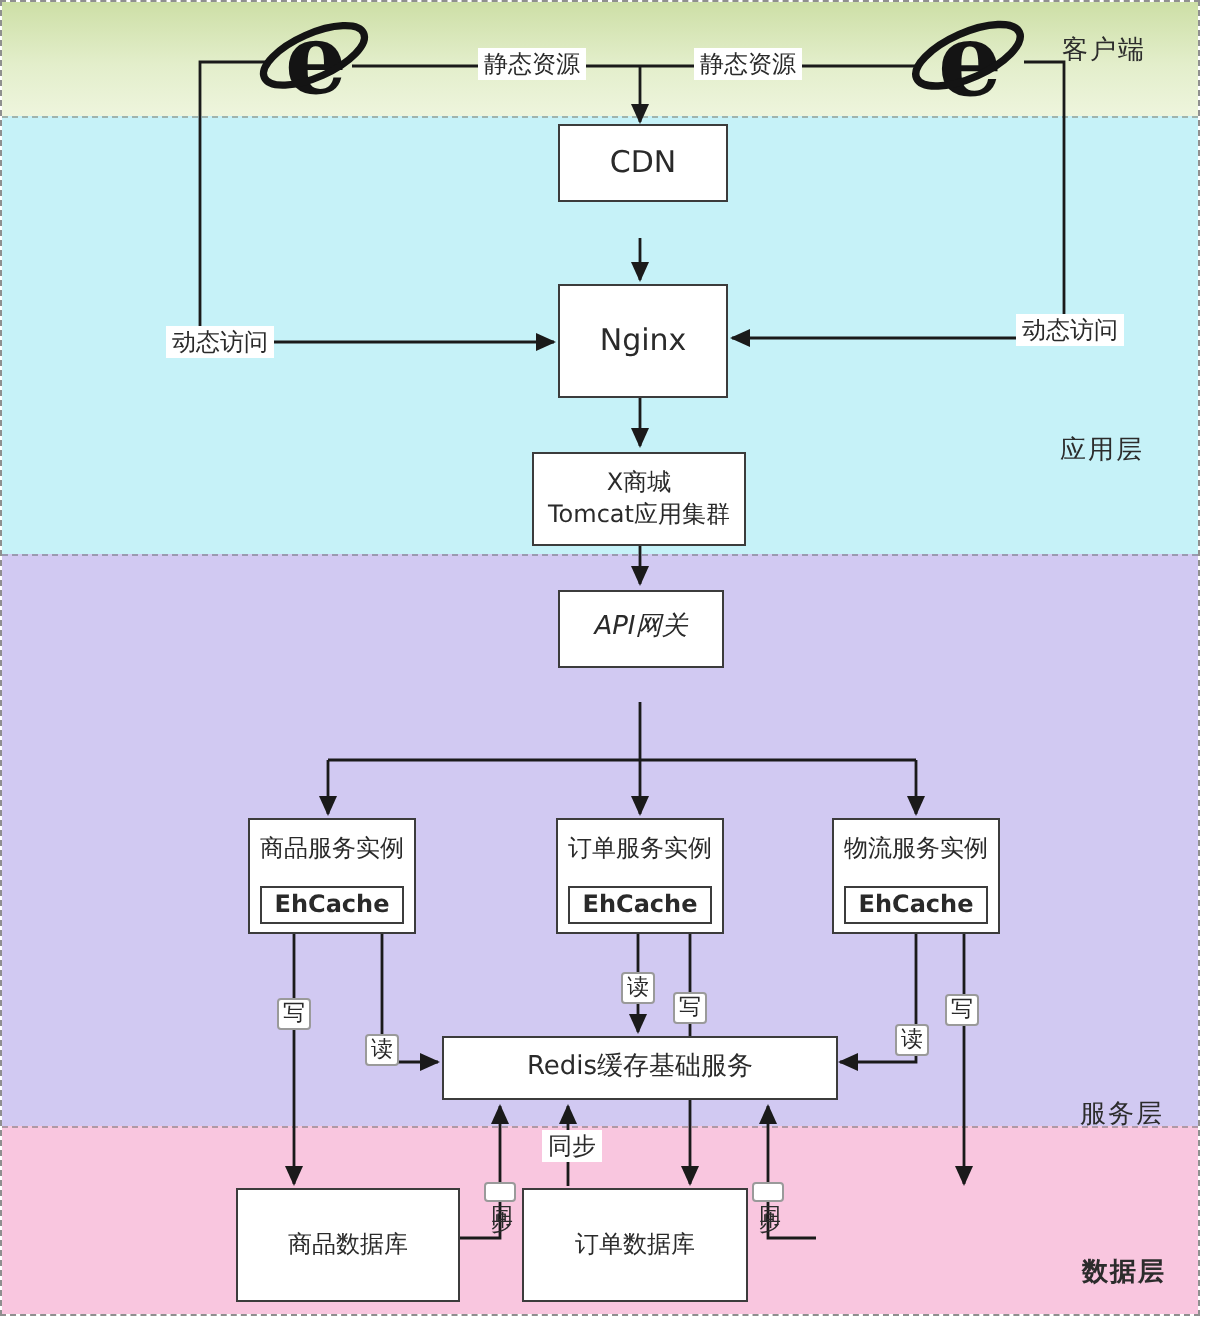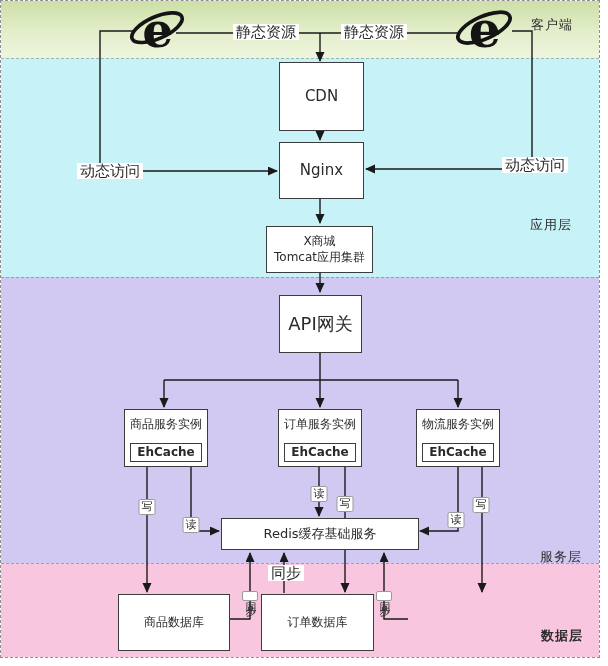--- a/index.html
+++ b/index.html
@@ -13,21 +13,21 @@
   .band-data    { top:562px; height:95px;  background:#f9c6df; border-top:1px dashed #b099a6; }
   svg.wires { position:absolute; left:0; top:0; z-index:1; }
   .node { position:absolute; background:#ffffff; border:1px solid #3c3c3c; box-sizing:border-box;
           display:flex; align-items:center; justify-content:center; flex-direction:column;
           text-align:center; color:#2a2a2a; z-index:2; font-size:12px; line-height:1.3; }
   .node.big { font-size:15px; }
   .svc { justify-content:flex-start; padding-top:7px; }
   .ehcache { position:absolute; left:5px; right:5px; bottom:4px; height:17px; border:1px solid #3c3c3c;
              background:#fff; font-size:12px; line-height:16px; z-index:3;font-weight:bold; }
   .elabel { position:absolute; transform:translate(-50%,-50%); background:#ffffff; color:#2a2a2a;
-            font-size:15px; line-height:14px; white-space:nowrap; z-index:3; padding:1px 3px; text-align:center; }
+            font-size:12px; line-height:14px; white-space:nowrap; z-index:3; padding:1px 3px; text-align:center; }
   .chip { font-size:11px; border:1px solid #9a9a9a; border-radius:2px; padding:0 2px; }
   .vchip { writing-mode:vertical-rl; text-orientation:upright; padding:2px 0; letter-spacing:2px; }
   .layerlabel { position:absolute; transform:translate(-50%,-50%); color:#2c2c2c; font-size:13px;
                 letter-spacing:1px; z-index:3; white-space:nowrap; }
   .ie { position:absolute; z-index:2; }
 </style>
 </head>
 <body>
 
 <div class="canvas">
@@ -73,27 +73,27 @@
       <ellipse cx="32" cy="26" rx="30" ry="12" fill="none" stroke="#141414" stroke-width="4" transform="rotate(-24 32 26)"></ellipse>
     </svg>
   </div>
   <div class="ie" style="left:453px; top:1px;">
     <svg width="60" height="55" viewBox="0 0 64 56">
       <text x="33" y="47" font-family="'DejaVu Serif',serif" font-weight="bold" font-size="54" text-anchor="middle" fill="#141414">e</text>
       <ellipse cx="32" cy="26" rx="30" ry="12" fill="none" stroke="#141414" stroke-width="4" transform="rotate(-24 32 26)"></ellipse>
     </svg>
   </div>
 
-  <div class="node big" style="left:278px; top:61px; width:85px; height:69px;">CDN</div>
+  <div class="node big" style="left:278px; top:61px; width:85px; height:39px;">CDN</div>
   <div class="node big" style="left:278px; top:141px; width:85px; height:57px;">Nginx</div>
   <div class="node" style="left:265px; top:225px; width:107px; height:47px;">
     <span>X商城</span>
     <span>Tomcat应用集群</span>
   </div>
-  <div class="node" style="left:278px; top:294px; width:83px; height:58px; font-size:18px;">API网关</div>
+  <div class="node" style="left:278px; top:294px; width:83px; height:39px; font-size:13px;font-style:italic;">API网关</div>
 
   <div class="node svc" style="left:123px; top:408px; width:84px; height:58px;">
     <span>商品服务实例</span>
     <div class="ehcache">EhCache</div>
   </div>
   <div class="node svc" style="left:277px; top:408px; width:84px; height:58px;">
     <span>订单服务实例</span>
     <div class="ehcache">EhCache</div>
   </div>
   <div class="node svc" style="left:415px; top:408px; width:84px; height:58px;">

